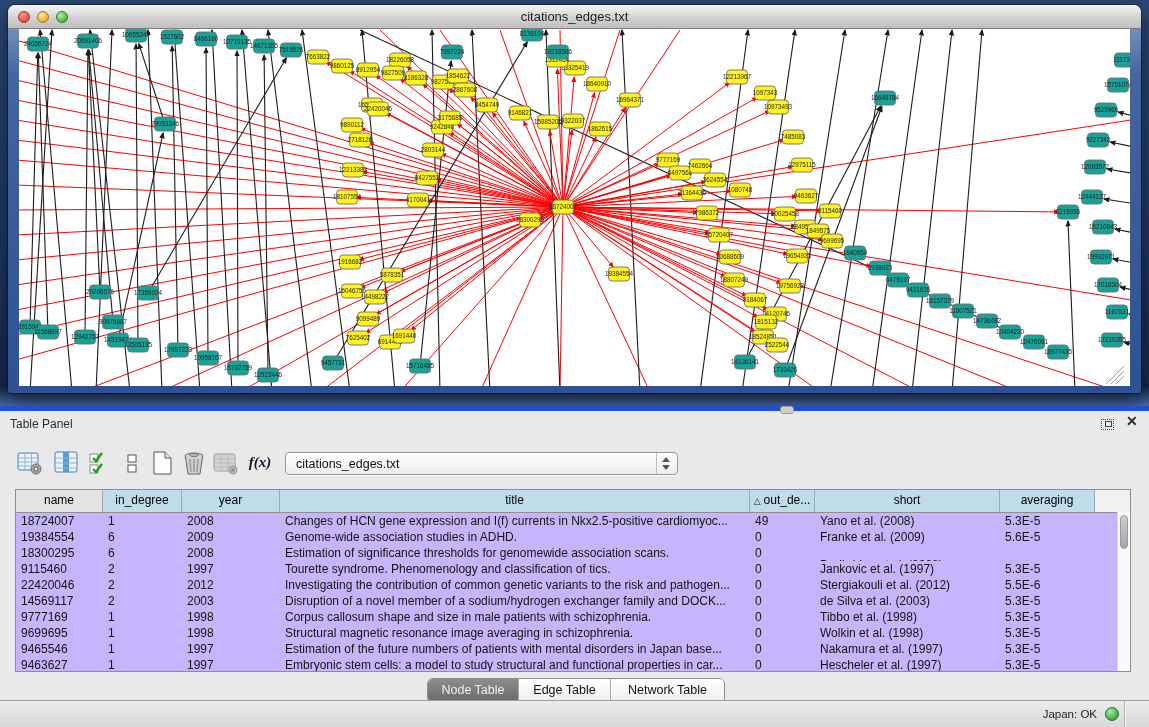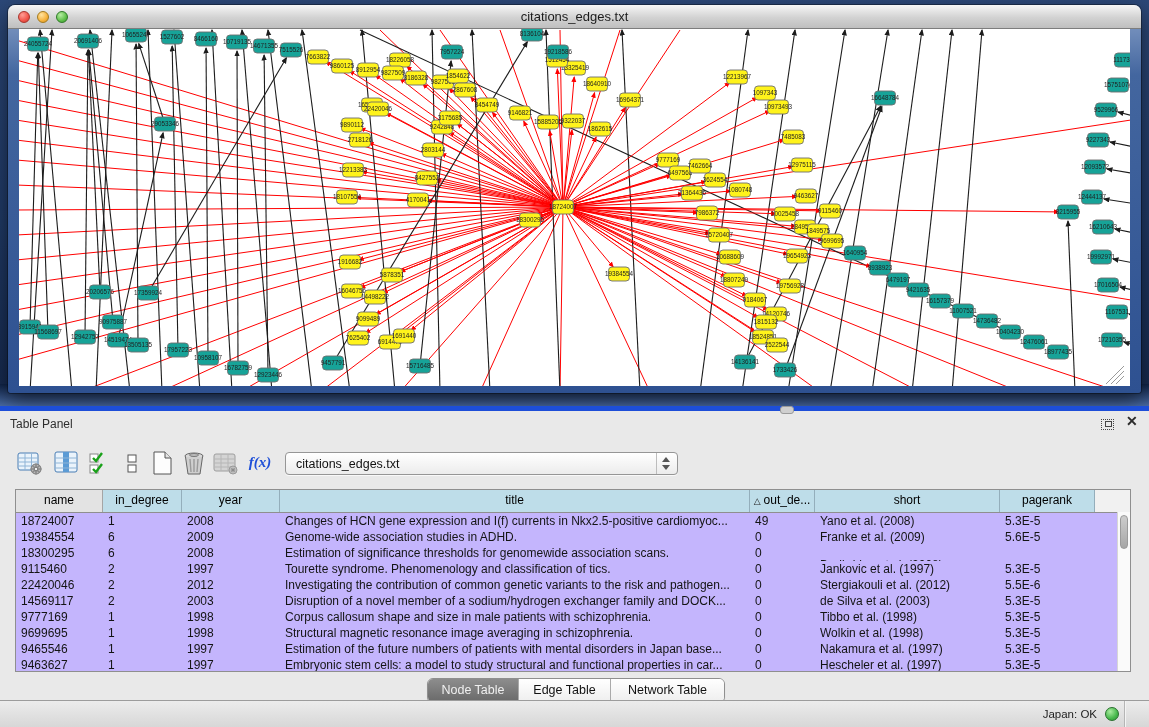--- a/index.html
+++ b/index.html
@@ -37,21 +37,21 @@
   .splitter-grip{position:absolute;left:780px;top:-5px;width:12px;height:6px;
     border-radius:3px;background:#cfcfcf;border:1px solid #9a9a9a;}
   .panel-title{position:absolute;left:10px;top:6px;font-size:12px;color:#2e2e2e;}
   .float-btn{position:absolute;left:1101px;top:8px;width:13px;height:11px;
     border:1px dotted #444;box-sizing:border-box;}
   .float-btn::after{content:"";position:absolute;right:1px;top:1px;width:5px;height:4px;border:1px solid #444;}
   .close-btn{position:absolute;left:1126px;top:2px;font-size:14px;font-weight:bold;color:#2b2b2b;cursor:default;}
   
   .toolbar{position:absolute;left:0;top:36px;width:1149px;height:34px;}
   .tbtn{position:absolute;top:2px;width:28px;height:28px;}
-  .fx-label{font-family:"Liberation Serif",serif;font-style:italic;font-weight:bold;font-size:15px;color:#1d4ed8;}
+  .fx-label{font-family:"Liberation Serif",serif;font-style:italic;font-weight:bold;font-size:15px;color:#0f172a;}
   .combo{position:absolute;left:285px;top:5px;width:393px;height:23px;box-sizing:border-box;
     border:1px solid #969696;border-radius:4px;background:linear-gradient(180deg,#ffffff,#ececec);
     box-shadow:0 1px 0 rgba(255,255,255,.7);}
   .combo-text{position:absolute;left:10px;top:4px;font-size:12.5px;color:#111;}
   .combo-step{position:absolute;right:0;top:0;bottom:0;width:20px;border-left:1px solid #bdbdbd;}
   .combo-step .up,.combo-step .dn{position:absolute;left:5px;width:0;height:0;
     border-left:4px solid transparent;border-right:4px solid transparent;}
   .combo-step .up{top:4px;border-bottom:5px solid #555;}
   .combo-step .dn{bottom:4px;border-top:5px solid #555;}
   
@@ -581,21 +581,21 @@
   </div>
 
   <div class="tableWrap">
     <div class="thead" id="thead">
         <div class="th gray" style="width: 87px;">name</div>
         <div class="th" style="width: 79px;">in_degree</div>
         <div class="th" style="width: 98px;">year</div>
         <div class="th" style="width: 470px;">title</div>
         <div class="th" style="width: 65px;"><span class="sort-glyph">△</span>out_de...</div>
         <div class="th" style="width: 185px;">short</div>
-        <div class="th" style="width: 95px;">pagerank</div>
+        <div class="th" style="width: 95px;">averaging</div>
         <div class="th filler"></div>
       </div>
     <div id="tbody">
         <div class="trow">
           <div class="td" style="width: 87px;">18724007</div>
           <div class="td" style="width: 79px;">1</div>
           <div class="td" style="width: 98px;">2008</div>
           <div class="td" style="width: 470px;">Changes of HCN gene expression and I(f) currents in Nkx2.5-positive cardiomyoc...</div>
           <div class="td" style="width: 65px;">49</div>
           <div class="td" style="width: 185px;">Yano et al. (2008)</div>

